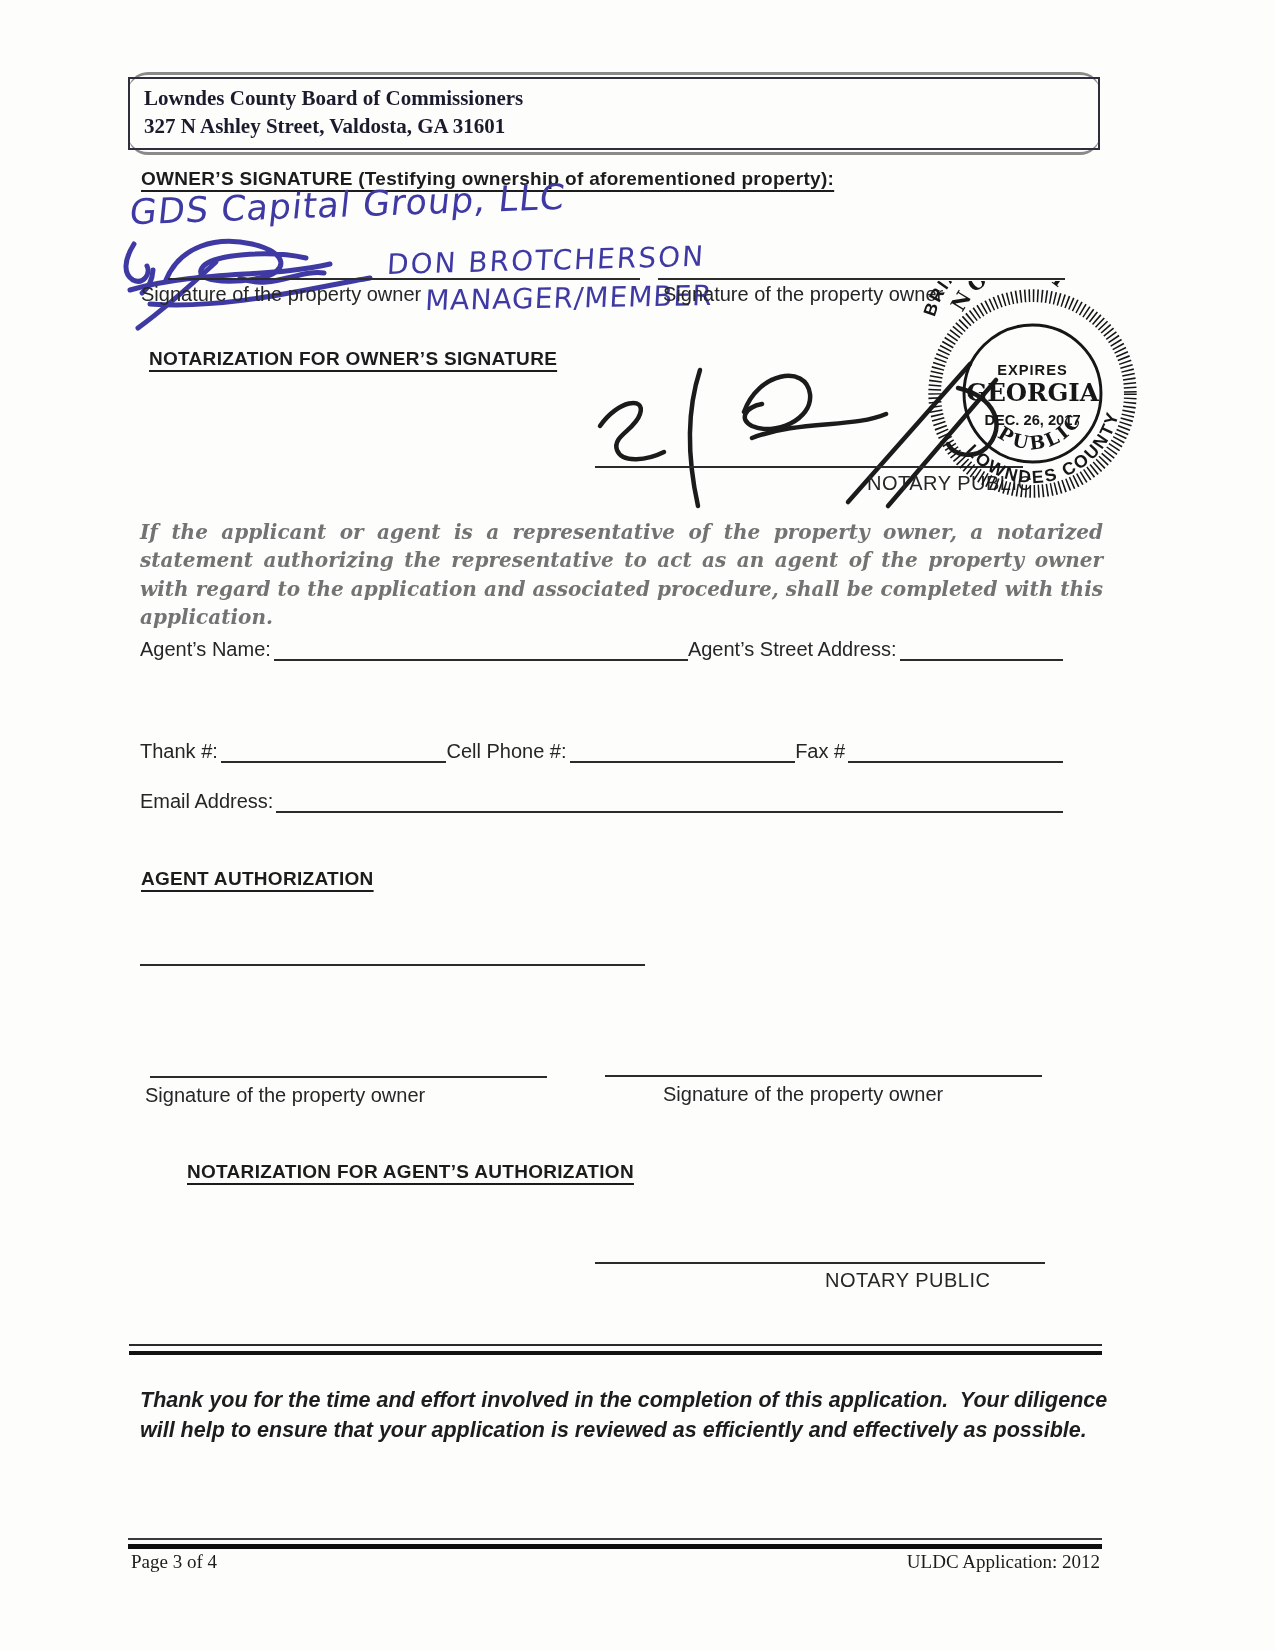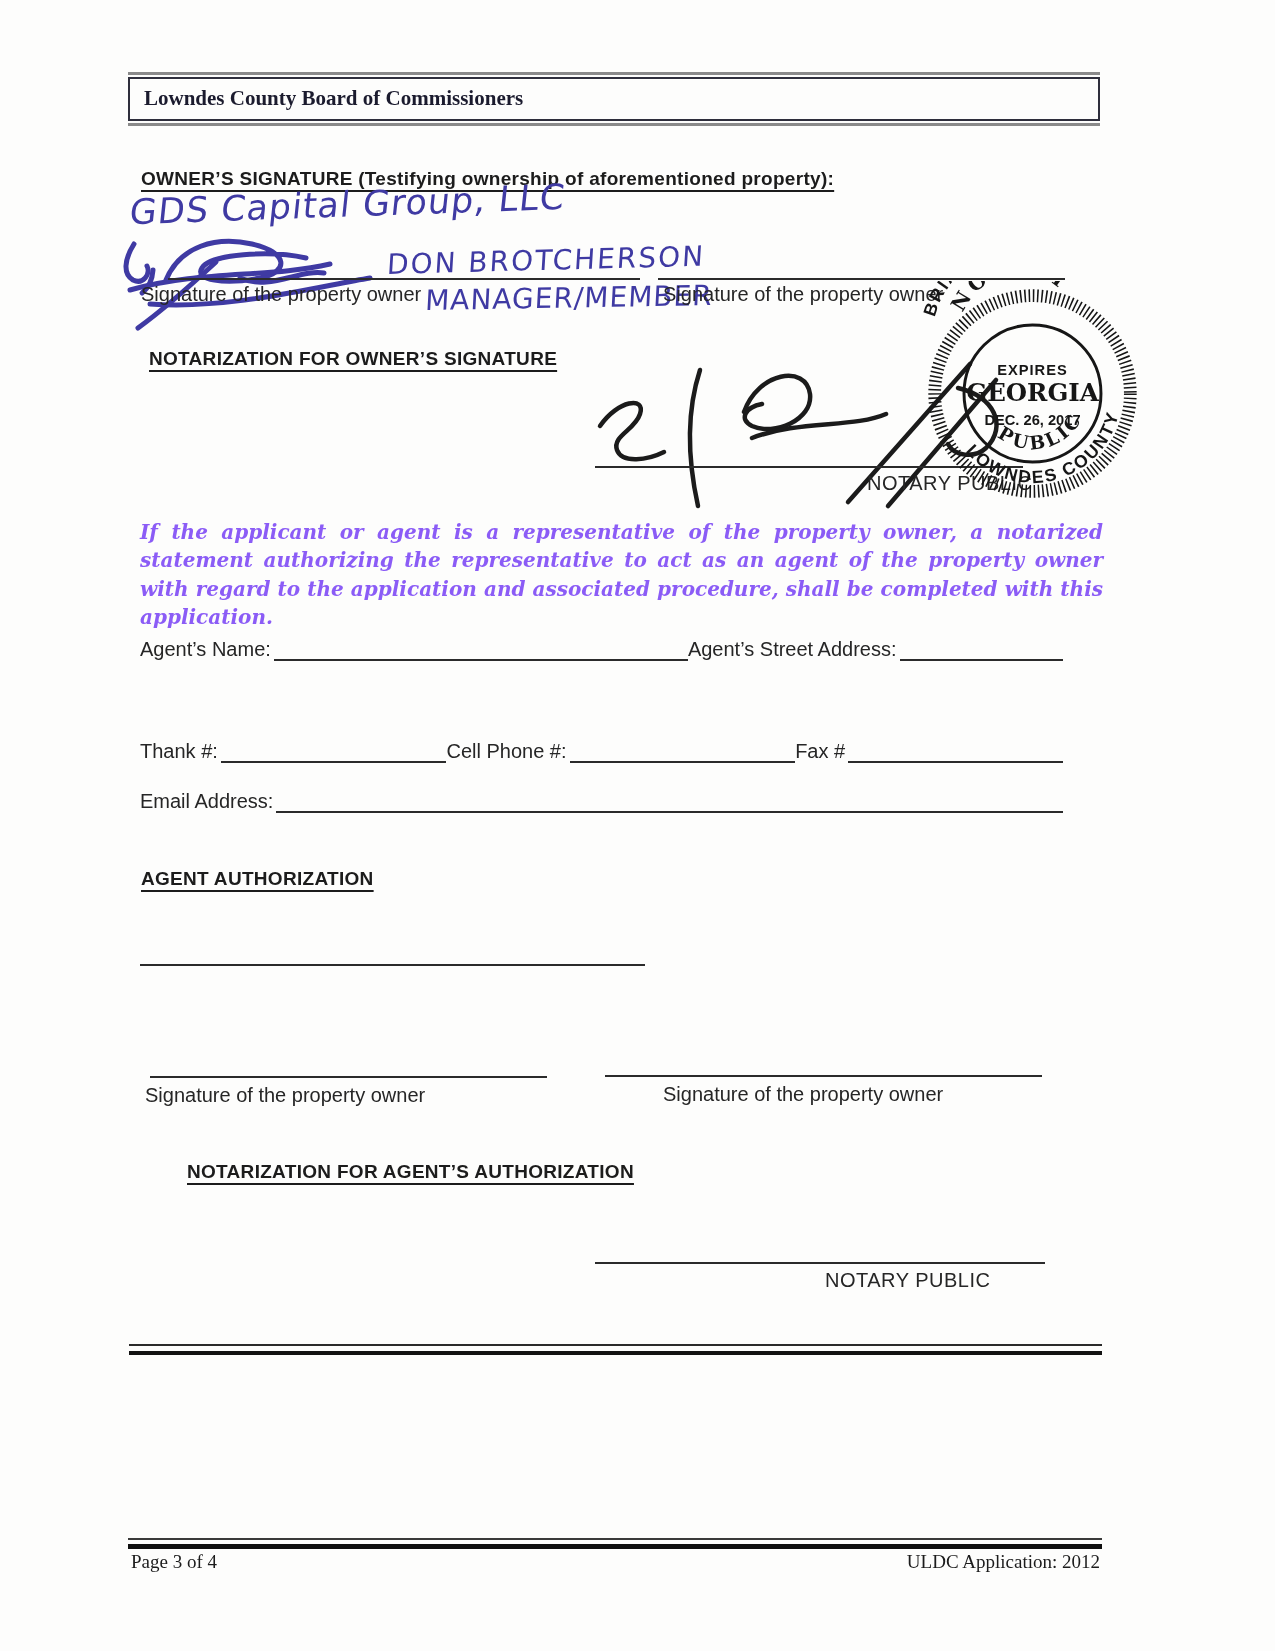--- a/index.html
+++ b/index.html
@@ -18,45 +18,46 @@
      text-decoration:underline;text-decoration-thickness:2px;text-underline-offset:5px;
      white-space:nowrap;}
   
   .lbl{font-size:20px;color:#262626;white-space:nowrap;}
   .line{border-top:2px solid #2b2b2b;height:0;}
   .frow{display:flex;align-items:flex-end;font-size:20px;color:#262626;}
   .frow .lbl{margin-right:2px;}
   .fl{border-bottom:2px solid #2b2b2b;height:25px;margin-left:1px;}
   
   .serif-ital{font-family:"DejaVu Serif",serif;font-weight:bold;font-style:italic;
-              font-size:20px;line-height:1.42;text-align:justify;color:#8b5cf6;}
+              font-size:20px;line-height:1.42;text-align:justify;color:#737373;}
   .auth-par{font-size:20px;color:#262626;line-height:30px;}
   .auth-l1{text-align:justify;text-align-last:justify;}
   .blank{display:inline-block;width:505px;border-bottom:2px solid #2b2b2b;height:20px;
          vertical-align:baseline;}
   .closing{font-weight:bold;font-style:italic;font-size:21.5px;line-height:1.38;color:#1d1d1d;}
   
   .dbl-rule{border-top:2px solid #2a2a2a;border-bottom:4px solid #121212;height:5px;}
   .ftr-rule{border-top:2px solid #3a3a3a;border-bottom:5px solid #0f0f0f;height:4px;}
   .ftr-row{display:flex;justify-content:space-between;
            font-family:"Liberation Serif",serif;font-size:19px;color:#1c1c1c;}
   
   .hand{font-family:"DejaVu Sans",sans-serif;color:#3f3aa3;white-space:nowrap;
         transform-origin:left top;}
   .notary-lbl{font-size:20px;letter-spacing:.5px;color:#262626;white-space:nowrap;}
 </style>
 </head>
 <body>
 
 <div class="page">
 
-  <div class="abs hdr-outer" style="left:128px;top:72px;width:972px;">
+  <div class="abs hdr-outer" style="left:128px;top:72px;width:972px;border-radius:20px;">
     <div class="hdr-inner">
       <div class="hdr-txt">
         <div>Lowndes County Board of Commissioners</div>
+        <div>327 N Ashley Street, Valdosta, GA  31601</div>
       </div>
     </div>
   </div>
 
   <div class="abs h" style="left:141px;top:168px;">OWNER’S SIGNATURE (Testifying ownership of aforementioned property):</div>
 
   <div class="abs hand" style="left:132px;top:192px;font-size:35px;letter-spacing:1px;transform:rotate(-2deg) skewX(-8deg);">GDS Capital Group, LLC</div>
 
   <svg class="abs" style="left:118px;top:228px;" width="362" height="106" viewBox="0 0 362 106">
     <g fill="none" stroke="#3f3aa3" stroke-width="5" stroke-linecap="round">
@@ -163,20 +164,21 @@
   <div class="abs lbl" style="left:145px;top:1084px;">Signature of the property owner</div>
   <div class="abs lbl" style="left:663px;top:1083px;">Signature of the property owner</div>
 
   <div class="abs h" style="left:141px;top:1161px;margin-left:46px;">NOTARIZATION FOR AGENT’S AUTHORIZATION</div>
 
   <div class="abs line" style="left:595px;top:1262px;width:450px;"></div>
   <div class="abs notary-lbl" style="left:825px;top:1269px;">NOTARY PUBLIC</div>
 
   <div class="abs dbl-rule" style="left:129px;top:1344px;width:973px;"></div>
 
+  <div class="abs closing" style="left:140px;top:1386px;width:968px;">Thank you for the time and effort involved in the completion of this application.&nbsp; Your diligence will help to ensure that your application is reviewed as efficiently and effectively as possible.</div>
 
   <div class="abs ftr-rule" style="left:128px;top:1538px;width:974px;"></div>
   <div class="abs ftr-row" style="left:131px;top:1551px;width:969px;">
     <span>Page 3 of 4</span>
     <span>ULDC Application: 2012</span>
   </div>
 
 </div>
 
 </body></html>

